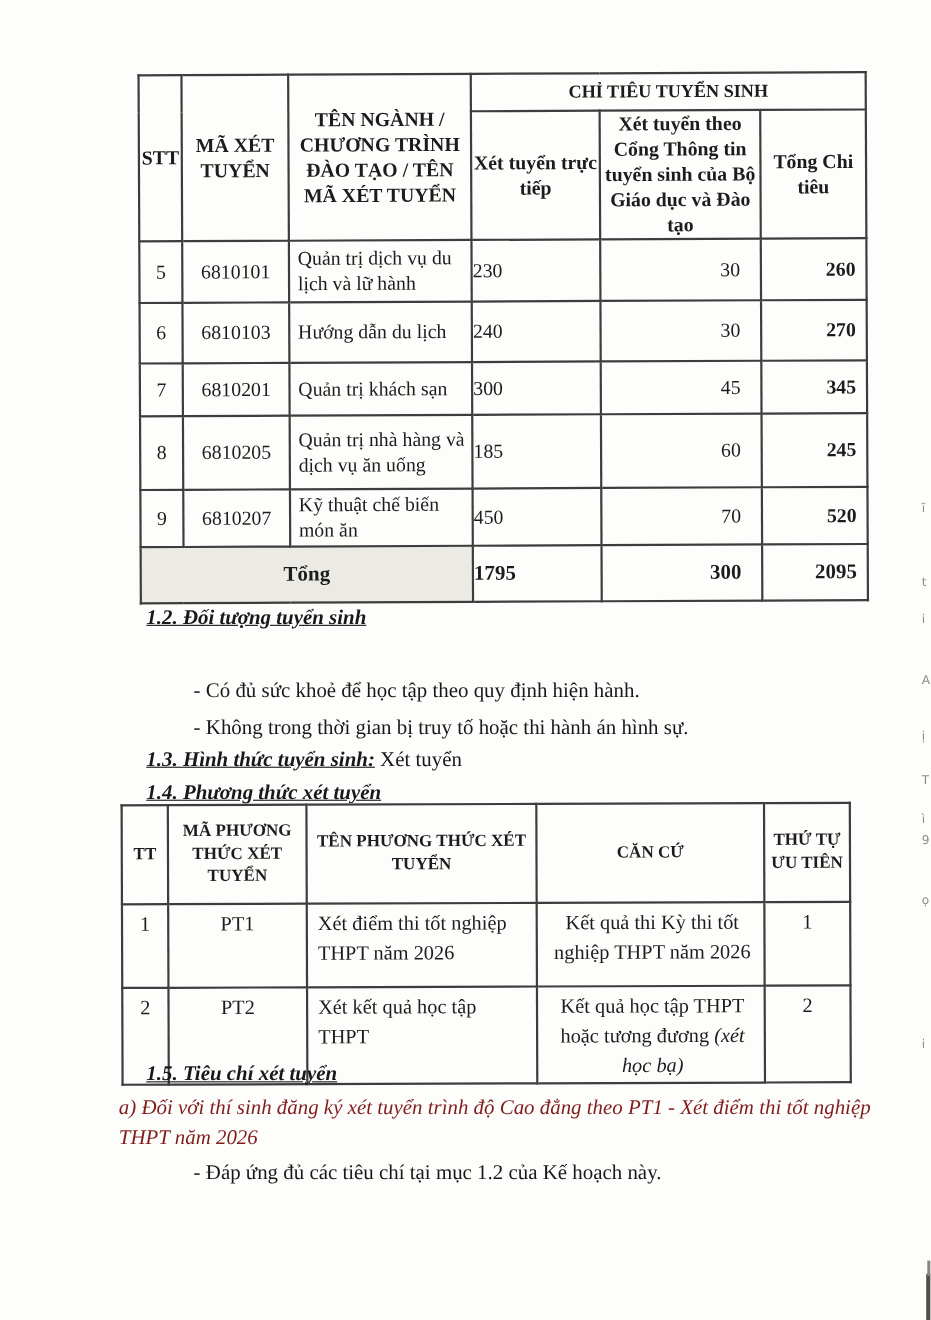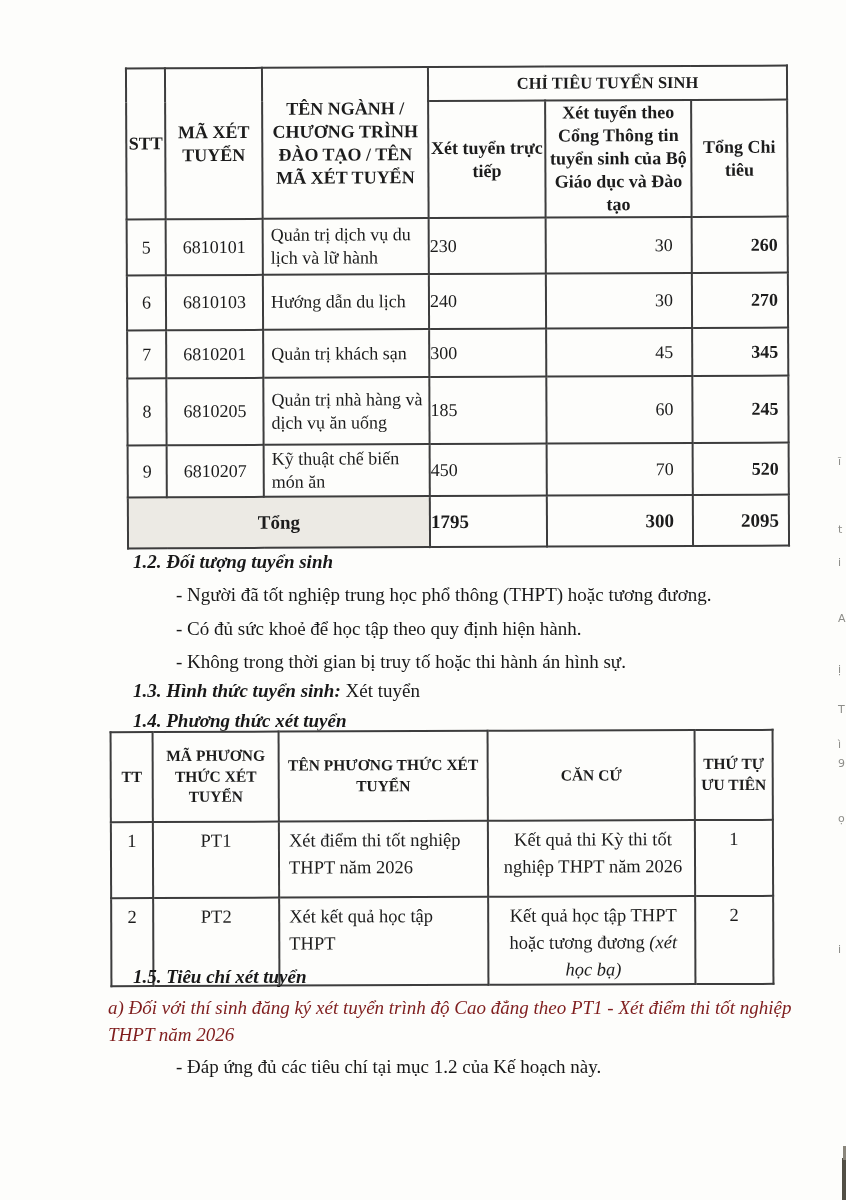--- a/index.html
+++ b/index.html
@@ -36,21 +36,21 @@
   .t2 .body td { font-size:18.5px; line-height:27px; vertical-align:top; padding-top:5px; }
   .t2 .c-tt { text-align:center; }
   .t2 .c-ma { text-align:center;margin-left:16px; }
   .t2 .c-ten { text-align:left; padding-left:9px; padding-right:6px; }
   .t2 .c-can { text-align:center; padding-left:9px; padding-right:6px; }
   .t2 .c-uu { text-align:center; }
   .note-italic { font-style:italic; }
 
   
   .line { position:absolute; font-size:19px; white-space:nowrap; color:#181818; }
-  .heading { font-weight:bold; font-style:italic; }
+  .heading { font-weight:bold; font-style:italic;text-decoration:underline; }
   .para { position:absolute; font-size:19px; font-style:italic; white-space:normal; line-height:27px; color:#7f1d1d; }
 
   
   .edge-mark { position:absolute; left:838px; font-size:11px; color:#8d8d89; font-family:"DejaVu Sans", sans-serif; }
   .smudge { position:absolute; right:0; bottom:0; width:4px; height:42px; background:#524f46; }
   .smudge2 { position:absolute; right:0; bottom:40px; width:3px; height:14px; background:#8a867c; }
 </style>
 </head>
 <body>
 
@@ -120,21 +120,20 @@
     <tr class="total" style="height:51px">
       <td colspan="3" class="merged">Tổng</td>
       <td class="c-v1">1795</td>
       <td class="c-v2">300</td>
       <td class="c-v3">2095</td>
     </tr>
   </tbody>
     </table>
 
   <div class="line heading" style="left:133px; top:551px">1.2. Đối tượng tuyển sinh</div>
-  <div class="line" style="left:176px; top:584px">- Người đã tốt nghiệp trung học phổ thông (THPT) hoặc tương đương.</div>
   <div class="line" style="left:176px; top:651px">- Không trong thời gian bị truy tố hoặc thi hành án hình sự.</div>
   <div class="line" style="left:176px; top:618px">- Có đủ sức khoẻ để học tập theo quy định hiện hành.</div>
 
   <div class="line" style="left:133px; top:680px"><span class="heading">1.3. Hình thức tuyển sinh:</span><span> Xét tuyển</span></div>
   <div class="line heading" style="left:133px; top:710px">1.4. Phương thức xét tuyển</div>
 
   <table class="t2">
     <colgroup>
       <col style="width:42px">
         <col style="width:126px">

